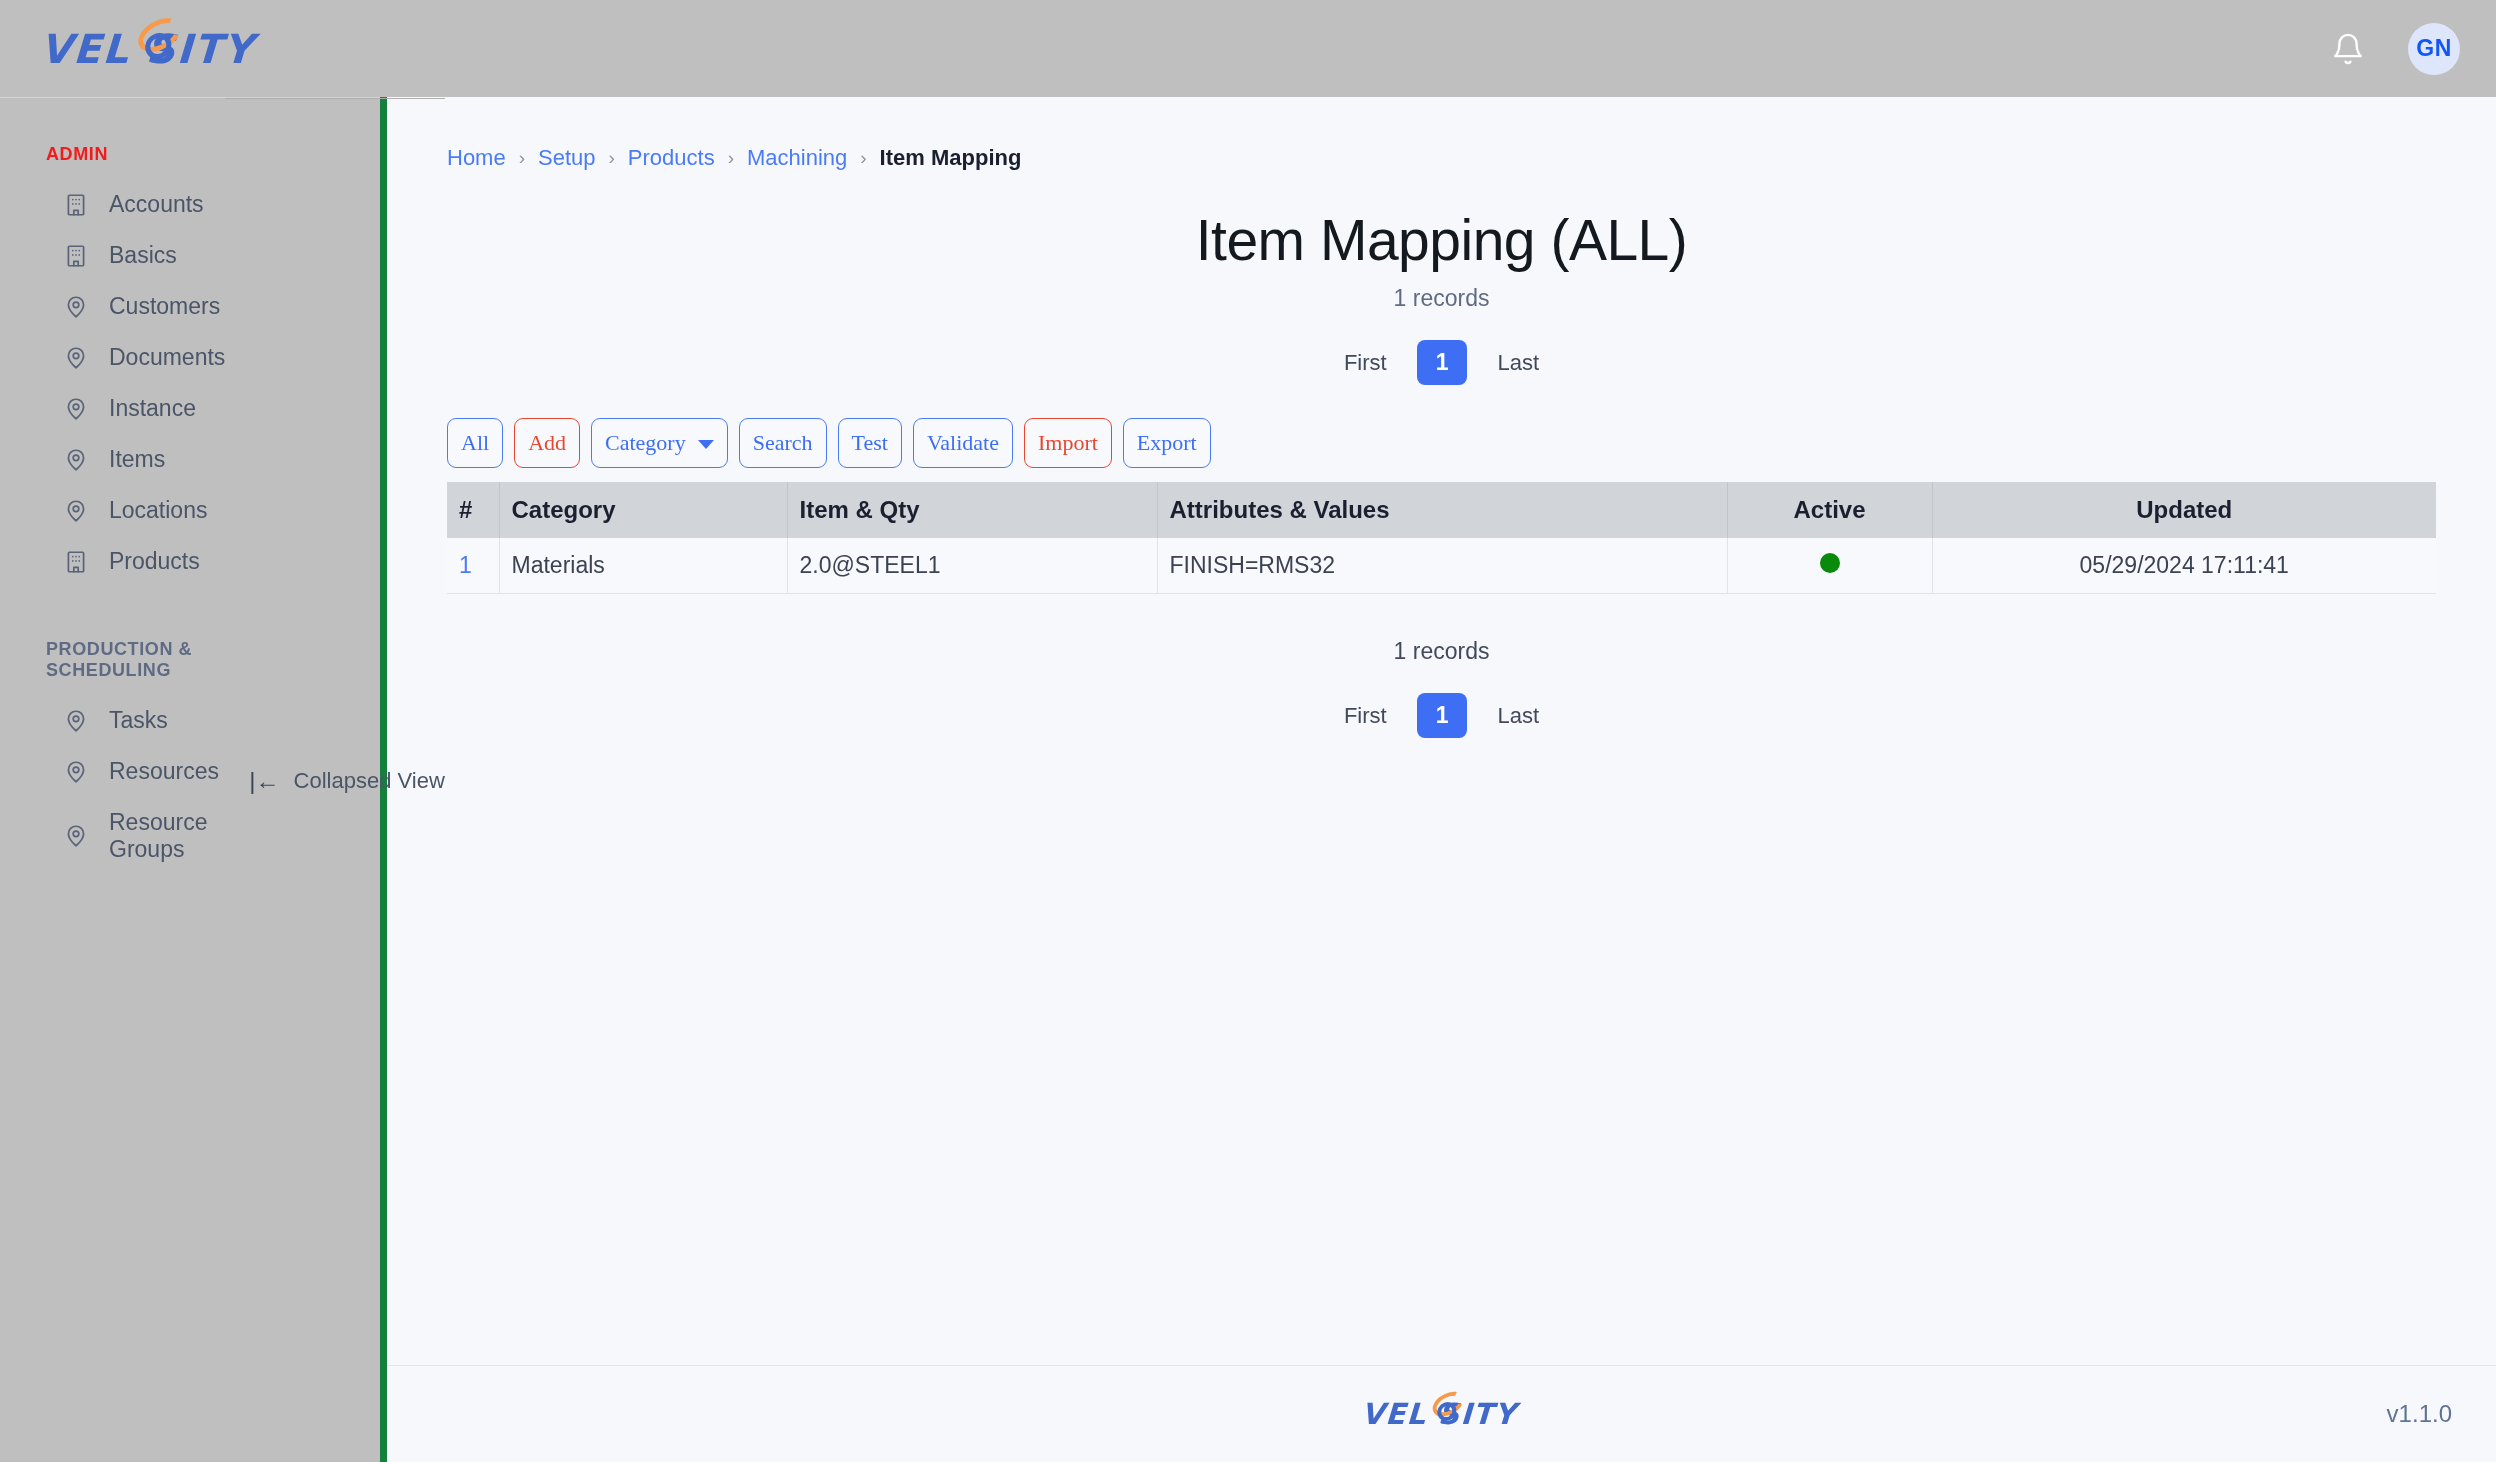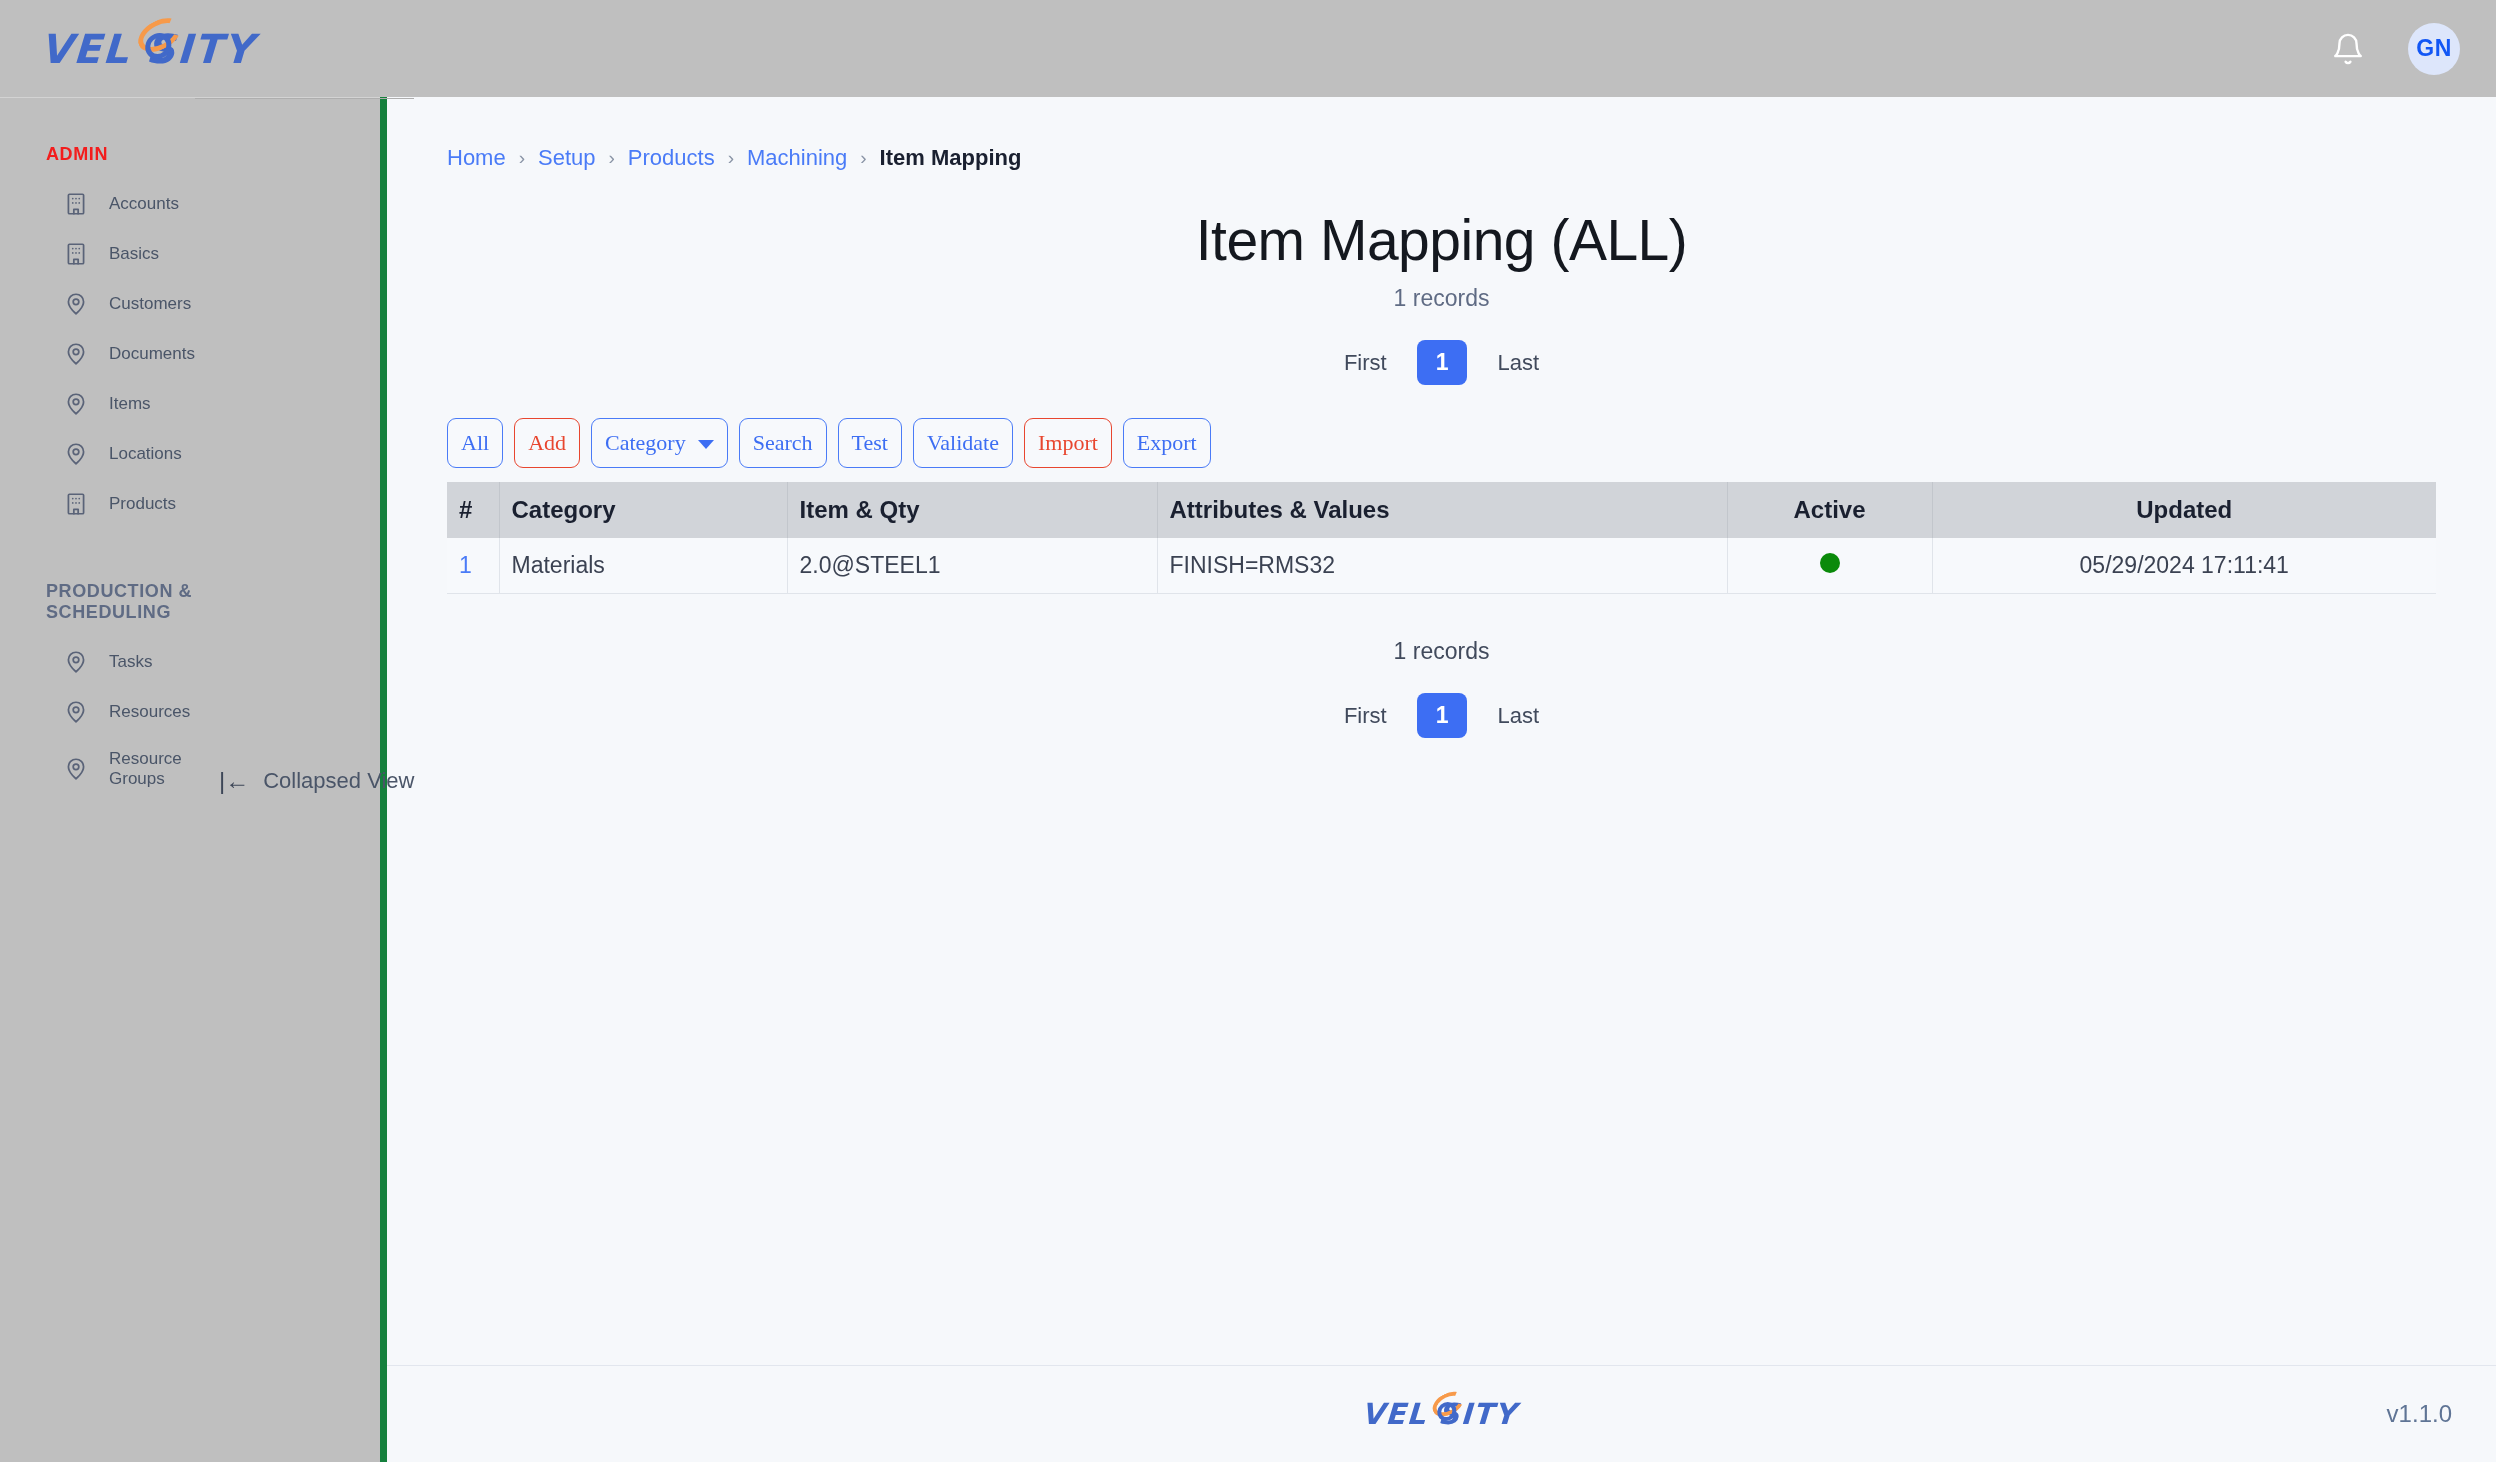--- a/index.html
+++ b/index.html
@@ -86,21 +86,21 @@
     letter-spacing: 0.6px;
     padding: 14px 0 14px 46px;
   }
   .nav-group-title.admin { color: #f31c1c; }
   .nav-group-title.prod { color: #5f6b84; padding-top: 52px; }
   .nav-item {
     display: flex;
     align-items: center;
     gap: 20px;
     padding: 12px 0 12px 63px;
-    font-size: 17px;
+    font-size: 23px;
     color: #4a5568;
     cursor: pointer;
   }
   .nav-item svg { flex: 0 0 auto; display: block; }
   .sidebar-footer {
     flex: 0 0 auto;
     border-top: 1px solid #aeaeae;
     padding: 28px 0 28px 24px;
     display: flex;
     align-items: center;
@@ -362,20 +362,29 @@
         <div class="nav-item">
           <span>
             <svg width="26" height="26" viewBox="0 0 24 24" fill="none" stroke="#5a6378" stroke-width="1.6" stroke-linecap="round" stroke-linejoin="round">
               <path d="M12 21s7-5.6 7-11a7 7 0 1 0-14 0c0 5.4 7 11 7 11z"></path>
               <circle cx="12" cy="10" r="2.6"></circle>
             </svg>
           </span>
           <span>Documents</span>
         </div>
 
+        <div class="nav-item">
+          <span>
+            <svg width="26" height="26" viewBox="0 0 24 24" fill="none" stroke="#5a6378" stroke-width="1.6" stroke-linecap="round" stroke-linejoin="round">
+              <path d="M12 21s7-5.6 7-11a7 7 0 1 0-14 0c0 5.4 7 11 7 11z"></path>
+              <circle cx="12" cy="10" r="2.6"></circle>
+            </svg>
+          </span>
+          <span>Instance</span>
+        </div>
 
         <div class="nav-item">
           <span>
             <svg width="26" height="26" viewBox="0 0 24 24" fill="none" stroke="#5a6378" stroke-width="1.6" stroke-linecap="round" stroke-linejoin="round">
               <path d="M12 21s7-5.6 7-11a7 7 0 1 0-14 0c0 5.4 7 11 7 11z"></path>
               <circle cx="12" cy="10" r="2.6"></circle>
             </svg>
           </span>
           <span>Items</span>
         </div>

